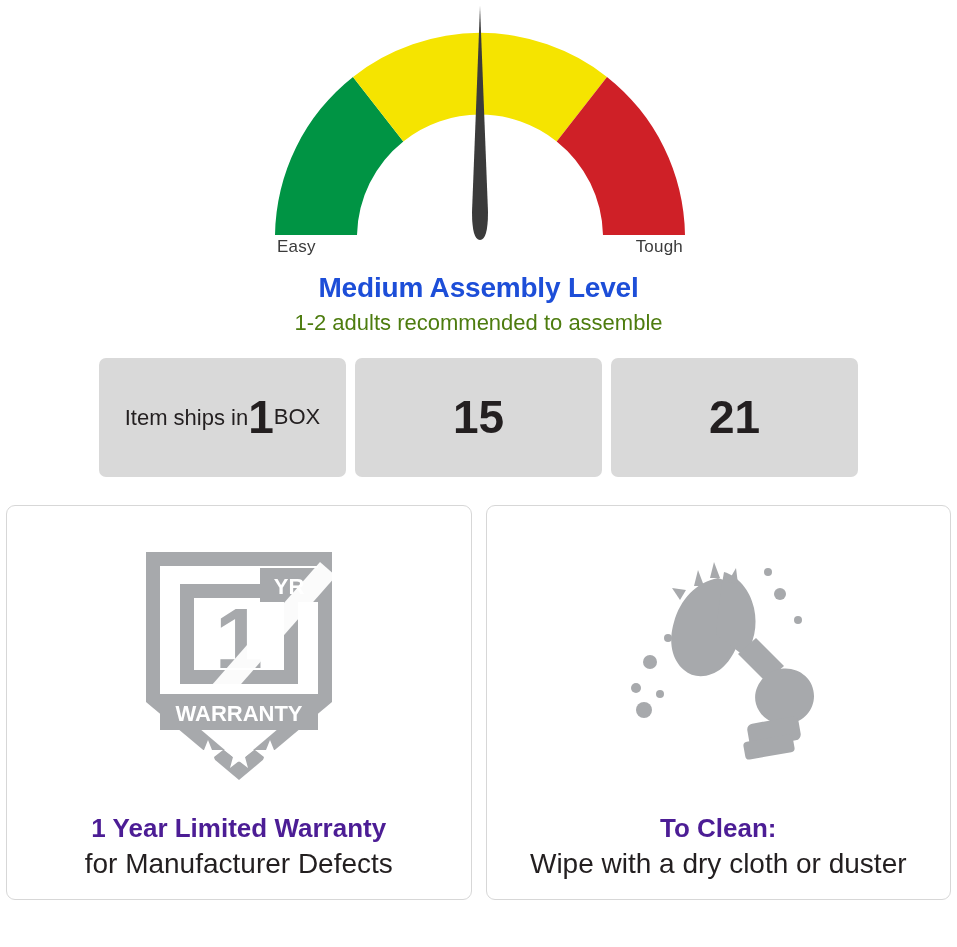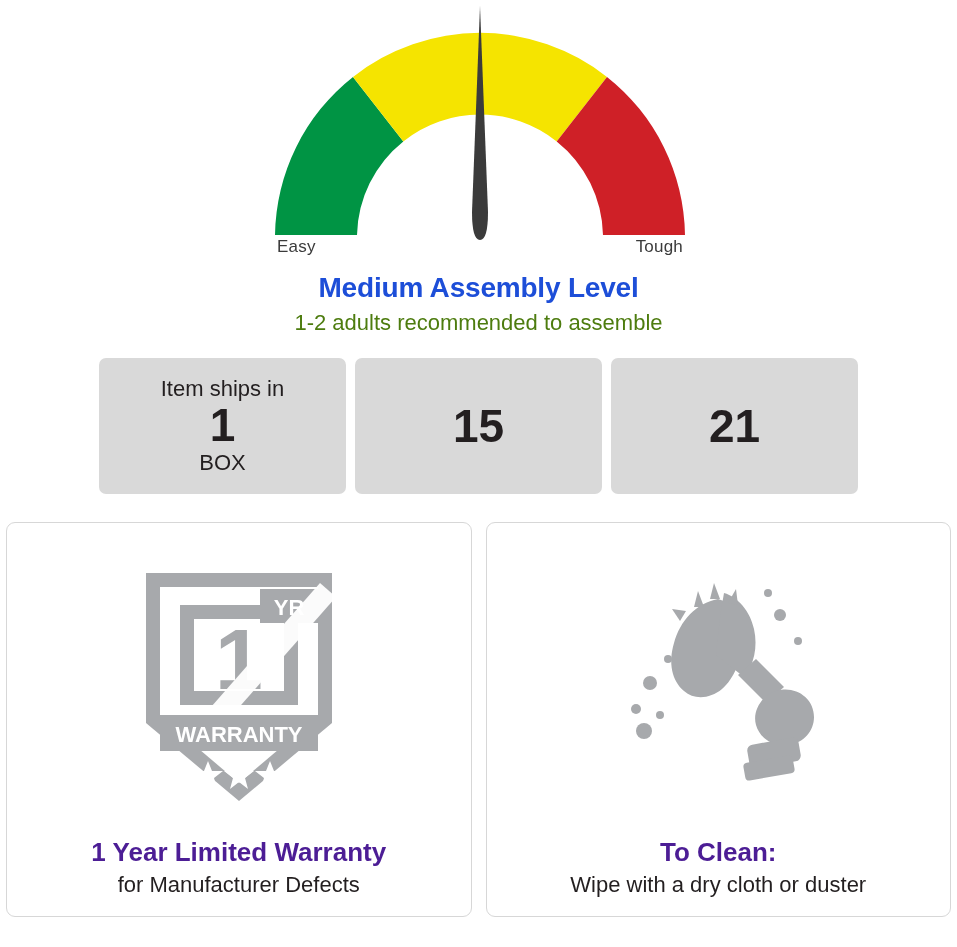--- a/index.html
+++ b/index.html
@@ -63,23 +63,23 @@
     justify-content: center;
     gap: 9px;
     margin-top: 22px;
     padding: 0 98px;
     box-sizing: border-box;
   }
   .stat-box {
     background: #d9d9d9;
     border-radius: 7px;
     width: 247px;
-    height: 136px;
-    display: flex;
-    flex-direction: column;
+    height: 119px;
+    display: flex;
+    flex-direction: row;
     align-items: center;
     justify-content: center;
     text-align: center;
     box-sizing: border-box;
     padding: 6px 10px;
   }
   .stat-top {
     font-size: 22px;
     line-height: 1.15;
     color: #231f20;
@@ -131,21 +131,21 @@
     text-align: center;
     padding-bottom: 18px;
   }
   .card-title {
     font-size: 26px;
     font-weight: bold;
     color: #4c1d95;
     line-height: 1.2;
   }
   .card-sub {
-    font-size: 22px;
+    font-size: 28px;
     color: #231f20;
     line-height: 1.25;
     margin-top: 2px;
   }
   .gray-art { fill: #a7a9ac; }
 </style>
 </head>
 <body>
 
 <div class="gauge-section">

